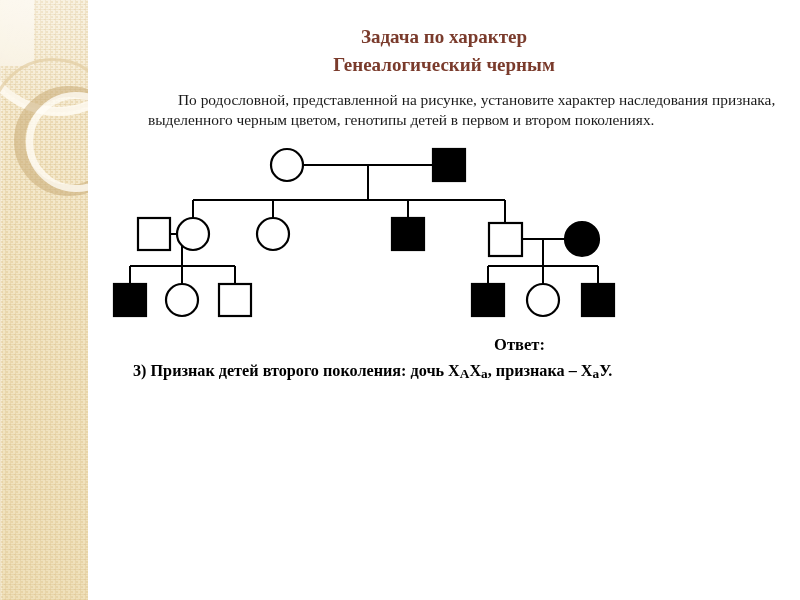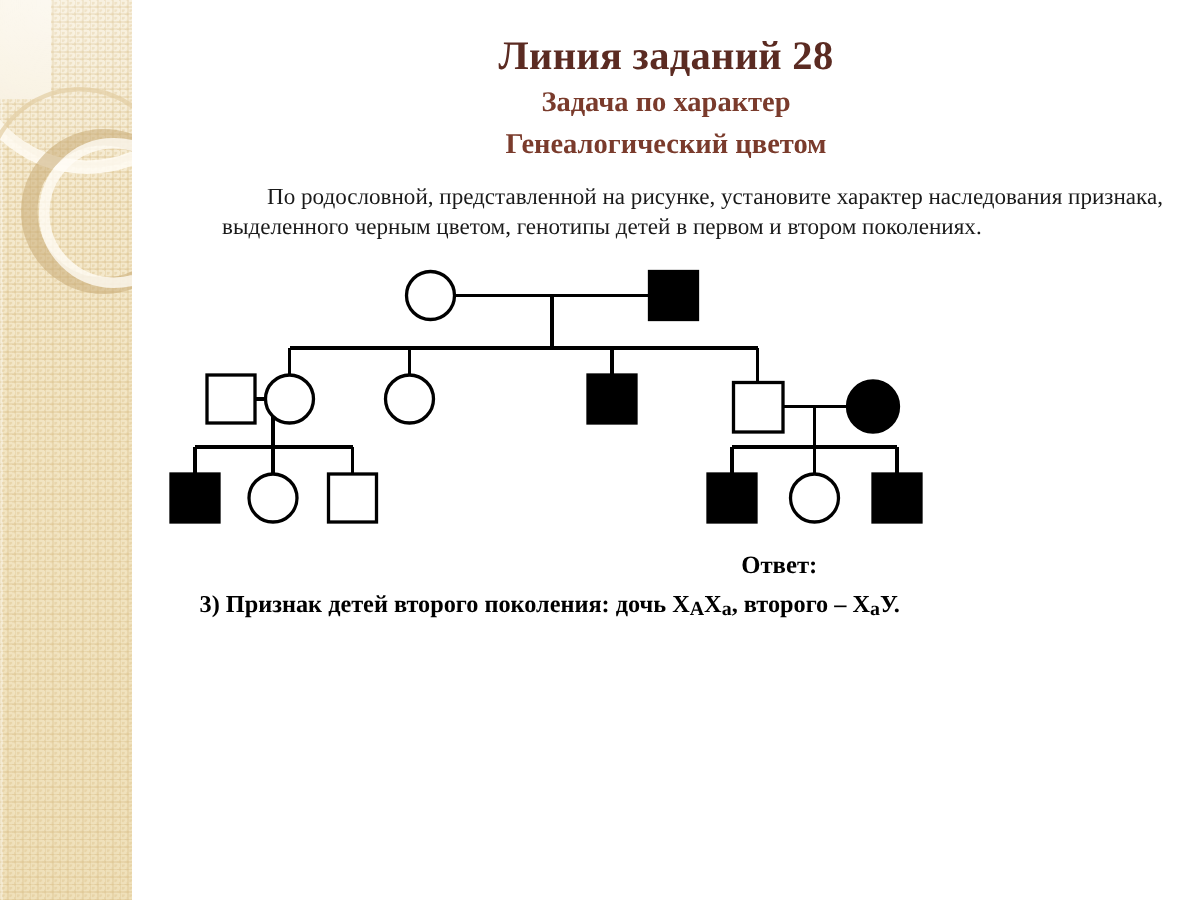--- a/index.html
+++ b/index.html
@@ -168,23 +168,22 @@
   <div class="ring" id="ring-big-shadow"></div>
   <div class="ring" id="ring-big"></div>
   <div class="ring" id="ring-mid"></div>
   <div class="ring" id="ring-small"></div>
   <div id="arc-sweep"></div>
 </div>
 
 <div id="content">
 
   <div id="title-block">
-    <div class="title-main">Линия заданий 28</div>
     <div class="title-sub">Задача по характер</div>
-    <div class="title-sub">Генеалогический цветом</div>
+    <div class="title-sub">Генеалогический черным</div>
   </div>
 
   <div id="intro">По родословной, представленной на рисунке, установите характер наследования признака, выделенного черным цветом, генотипы детей в первом и втором поколениях.</div>
 
   <div id="pedigree-wrap">
     <svg id="pedigree" width="712" height="186" viewBox="0 0 712 186">
       <g stroke="#000" stroke-width="2.2" fill="none" shape-rendering="crispEdges">
 
         <line x1="215" y1="27" x2="345" y2="27"></line>
 
@@ -236,17 +235,17 @@
     </svg>
   </div>
 
   <div id="answer-block">
     <div id="answer-label">Ответ:</div>
 
 
 
     <div class="answer-item">
       <span>3)</span>
-      <span>Признак детей второго поколения: дочь X</span><sub class="sc">A</sub><span>X</span><sub class="sc">a</sub><span>, второго – X</span><sub class="sc">a</sub><span>У.</span>
+      <span>Признак детей второго поколения: дочь X</span><sub class="sc">A</sub><span>X</span><sub class="sc">a</sub><span>, признака – X</span><sub class="sc">a</sub><span>У.</span>
     </div>
   </div>
 
 </div>
 
 </body></html>

